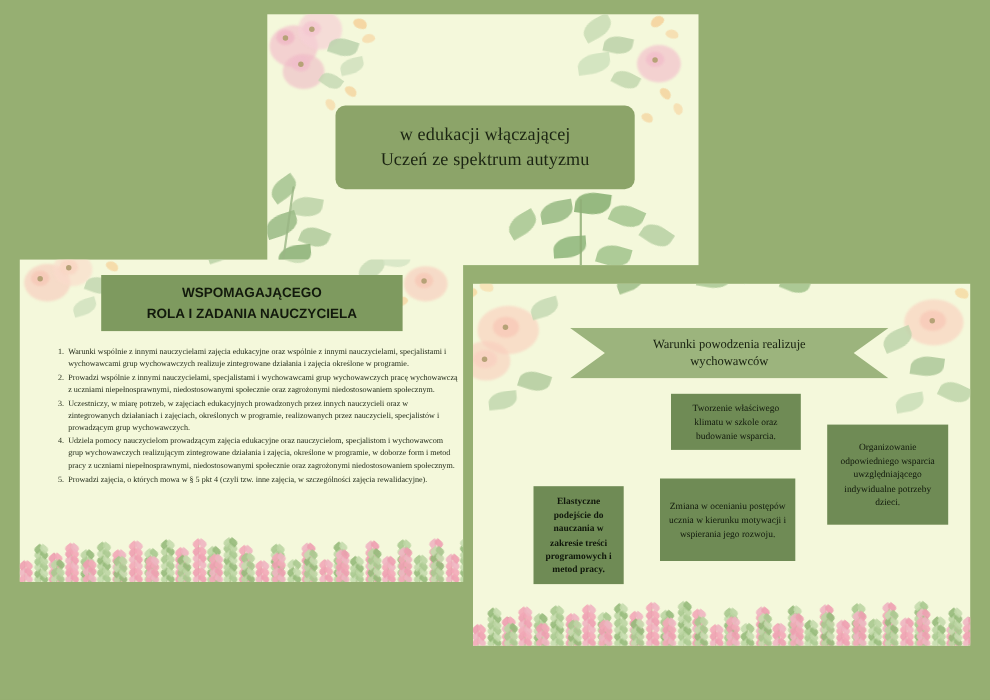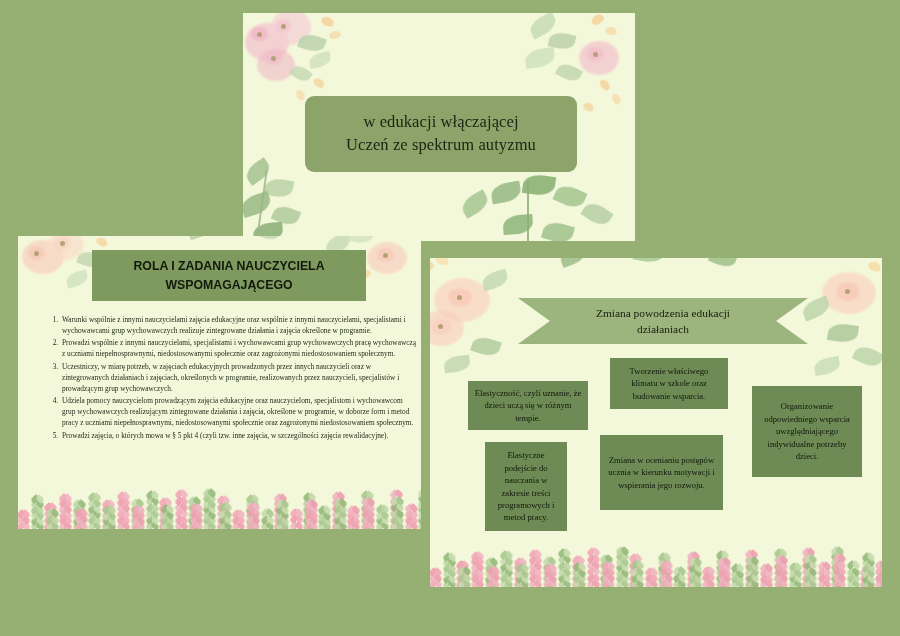--- a/index.html
+++ b/index.html
@@ -141,21 +141,21 @@
     display: flex;
     align-items: center;
     justify-content: center;
     text-align: center;
     font-size: 8.6px;
     line-height: 1.45;
     padding: 5px 6px;
     box-sizing: border-box;
   }
   #cond-1 { left: 38px;  top: 123px; width: 120px; height: 49px; }
-  #cond-2 { left: 55px;  top: 184px; width: 82px;  height: 89px; }
+  #cond-2 { left: 55px;  top: 184px; width: 82px;  height: 89px; font-weight: bold; }
   #cond-3 { left: 180px; top: 100px; width: 118px; height: 51px; }
   #cond-4 { left: 170px; top: 177px; width: 123px; height: 75px; }
   #cond-5 { left: 322px; top: 128px; width: 110px; height: 91px; }
 
   
   .deco { position: absolute; pointer-events: none; }
   .blob {
     position: absolute;
     border-radius: 50%;
     filter: blur(1.2px);
@@ -323,22 +323,22 @@
       <div class="petal" style="left:54px;top:48px;width:12px;height:8px;background:#f6d39b;opacity:.7;transform:rotate(-20deg);"></div>
     </div>
 
     <div class="deco" style="left:150px;top:-24px;width:140px;height:40px;">
       <div class="leaf" style="left:20px;top:10px;width:24px;height:15px;background:#b6cfa2;opacity:.8;transform:rotate(-18deg);"></div>
 
       <div class="leaf" style="left:88px;top:12px;width:24px;height:15px;background:#c0d6ac;opacity:.78;transform:rotate(22deg);"></div>
     </div>
 
     <div class="head-plate">
+      <span>WSPOMAGAJĄCEGO</span>
       <span>ROLA I ZADANIA NAUCZYCIELA</span>
-      <span>WSPOMAGAJĄCEGO</span>
     </div>
 
     <ol class="roles-list">
       <li>Warunki wspólnie z innymi nauczycielami zajęcia edukacyjne oraz wspólnie z innymi nauczycielami, specjalistami i wychowawcami grup wychowawczych realizuje zintegrowane działania i zajęcia określone w programie.</li>
       <li>Prowadzi wspólnie z innymi nauczycielami, specjalistami i wychowawcami grup wychowawczych pracę wychowawczą z uczniami niepełnosprawnymi, niedostosowanymi społecznie oraz zagrożonymi niedostosowaniem społecznym.</li>
       <li>Uczestniczy, w miarę potrzeb, w zajęciach edukacyjnych prowadzonych przez innych nauczycieli oraz w zintegrowanych działaniach i zajęciach, określonych w programie, realizowanych przez nauczycieli, specjalistów i prowadzącym grup wychowawczych.</li>
       <li>Udziela pomocy nauczycielom prowadzącym zajęcia edukacyjne oraz nauczycielom, specjalistom i wychowawcom grup wychowawczych realizującym zintegrowane działania i zajęcia, określone w programie, w doborze form i metod pracy z uczniami niepełnosprawnymi, niedostosowanymi społecznie oraz zagrożonymi niedostosowaniem społecznym.</li>
       <li>Prowadzi zajęcia, o których mowa w § 5 pkt 4 (czyli tzw. inne zajęcia, w szczególności zajęcia rewalidacyjne).</li>
     </ol>
 
@@ -905,25 +905,24 @@
 
     <div class="deco" style="left:120px;top:-26px;width:210px;height:46px;">
       <div class="leaf" style="left:10px;top:16px;width:26px;height:16px;background:#9cbd86;opacity:.85;transform:rotate(-20deg);"></div>
 
       <div class="leaf" style="left:84px;top:12px;width:30px;height:18px;background:#a9c793;opacity:.85;transform:rotate(10deg);"></div>
       <div class="leaf" style="left:124px;top:6px;width:28px;height:17px;background:#b8d0a4;opacity:.82;transform:rotate(-14deg);"></div>
       <div class="leaf" style="left:160px;top:18px;width:26px;height:16px;background:#9fc189;opacity:.85;transform:rotate(22deg);"></div>
     </div>
 
     <div class="ribbon">
-      <span>Zmiana powodzenia edukacji</span>
-      <span>działaniach</span>
+      <span>Warunki powodzenia realizuje</span>
+      <span>wychowawców</span>
     </div>
 
-    <div class="cond-box" id="cond-1">Elastyczność, czyli uznanie, że dzieci uczą się w różnym tempie.</div>
     <div class="cond-box" id="cond-2">Elastyczne podejście do nauczania w zakresie treści programowych i metod pracy.</div>
     <div class="cond-box" id="cond-3">Tworzenie właściwego klimatu w szkole oraz budowanie wsparcia.</div>
     <div class="cond-box" id="cond-4">Zmiana w ocenianiu postępów ucznia w kierunku motywacji i wspierania jego rozwoju.</div>
     <div class="cond-box" id="cond-5">Organizowanie odpowiedniego wsparcia uwzględniającego indywidualne potrzeby dzieci.</div>
 
     <div class="grass" id="grass-cond">
         <div class="sprig" style="left: 0px; height: 18px;">
           <s></s>
           <u style="background: rgb(243, 169, 184); bottom: 0px; left: -1px; transform: rotate(-40deg); opacity: 0.9;"></u>
           <u style="background: rgb(240, 181, 194); bottom: 0px; left: 4px; transform: rotate(40deg) scaleX(-1); opacity: 0.9;"></u>

